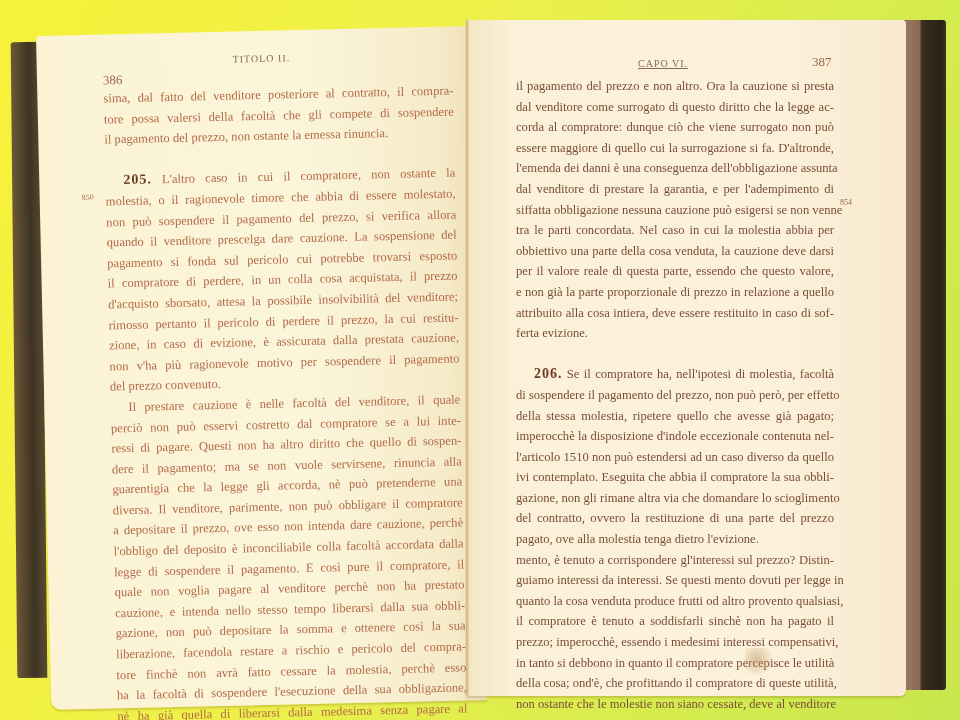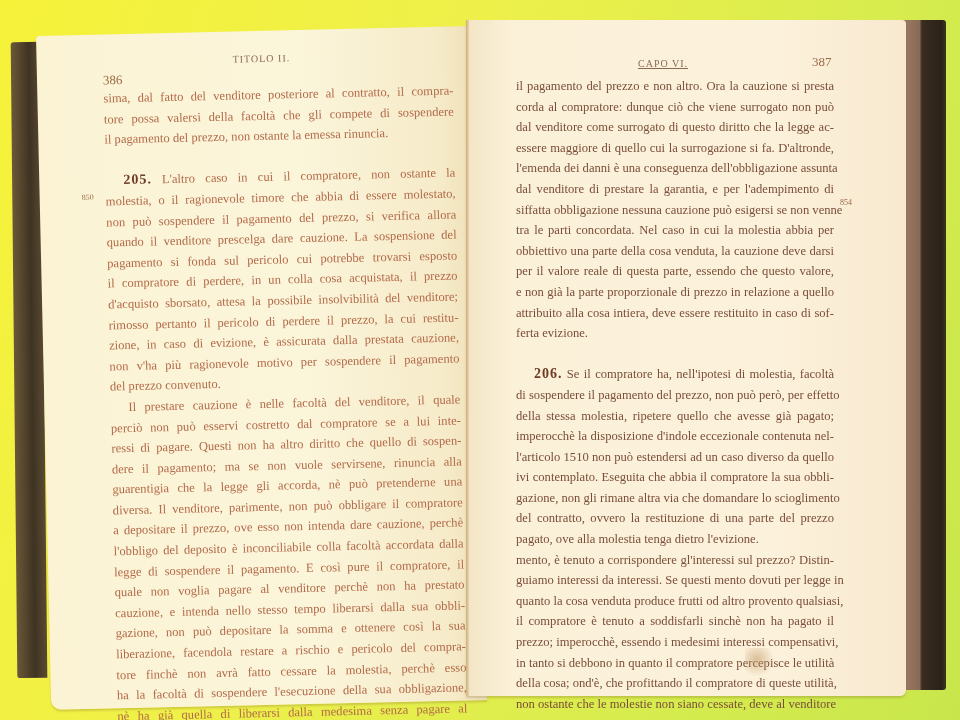--- a/index.html
+++ b/index.html
@@ -111,22 +111,22 @@
       <span class="line last">venditore.</span>
     </div>
 </div>
 
 <div class="page page-right">
   <div class="running-head" style="left:172px; top:38px;text-decoration:underline;">CAPO VI.</div>
   <div class="page-number" style="left:346px; top:34px;">387</div>
   <div class="margin-note" style="left:374px; top:178px;">854</div>
   <div class="text right-text" id="right-text" style="left:50px; top:56px; width:318px;">
       <span class="line">il pagamento del prezzo e non altro. Ora la cauzione si presta</span>
+      <span class="line">dal venditore come surrogato di questo diritto che la legge ac-</span>
       <span class="line">corda al compratore: dunque ciò che viene surrogato non può</span>
-      <span class="line">dal venditore come surrogato di questo diritto che la legge ac-</span>
       <span class="line">essere maggiore di quello cui la surrogazione si fa. D'altronde,</span>
       <span class="line">l'emenda dei danni è una conseguenza dell'obbligazione assunta</span>
       <span class="line">dal venditore di prestare la garantia, e per l'adempimento di</span>
       <span class="line">siffatta obbligazione nessuna cauzione può esigersi se non venne</span>
       <span class="line">tra le parti concordata. Nel caso in cui la molestia abbia per</span>
       <span class="line">obbiettivo una parte della cosa venduta, la cauzione deve darsi</span>
       <span class="line">per il valore reale di questa parte, essendo che questo valore,</span>
       <span class="line">e non già la parte proporzionale di prezzo in relazione a quello</span>
       <span class="line">attribuito alla cosa intiera, deve essere restituito in caso di sof-</span>
       <span class="line last">ferta evizione.</span>

